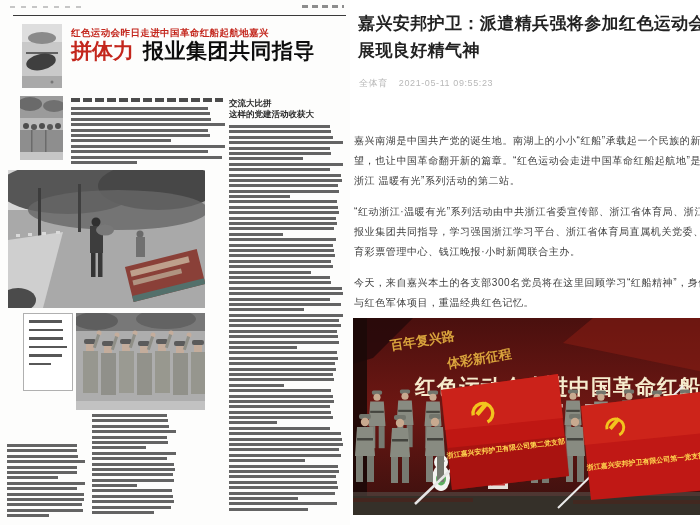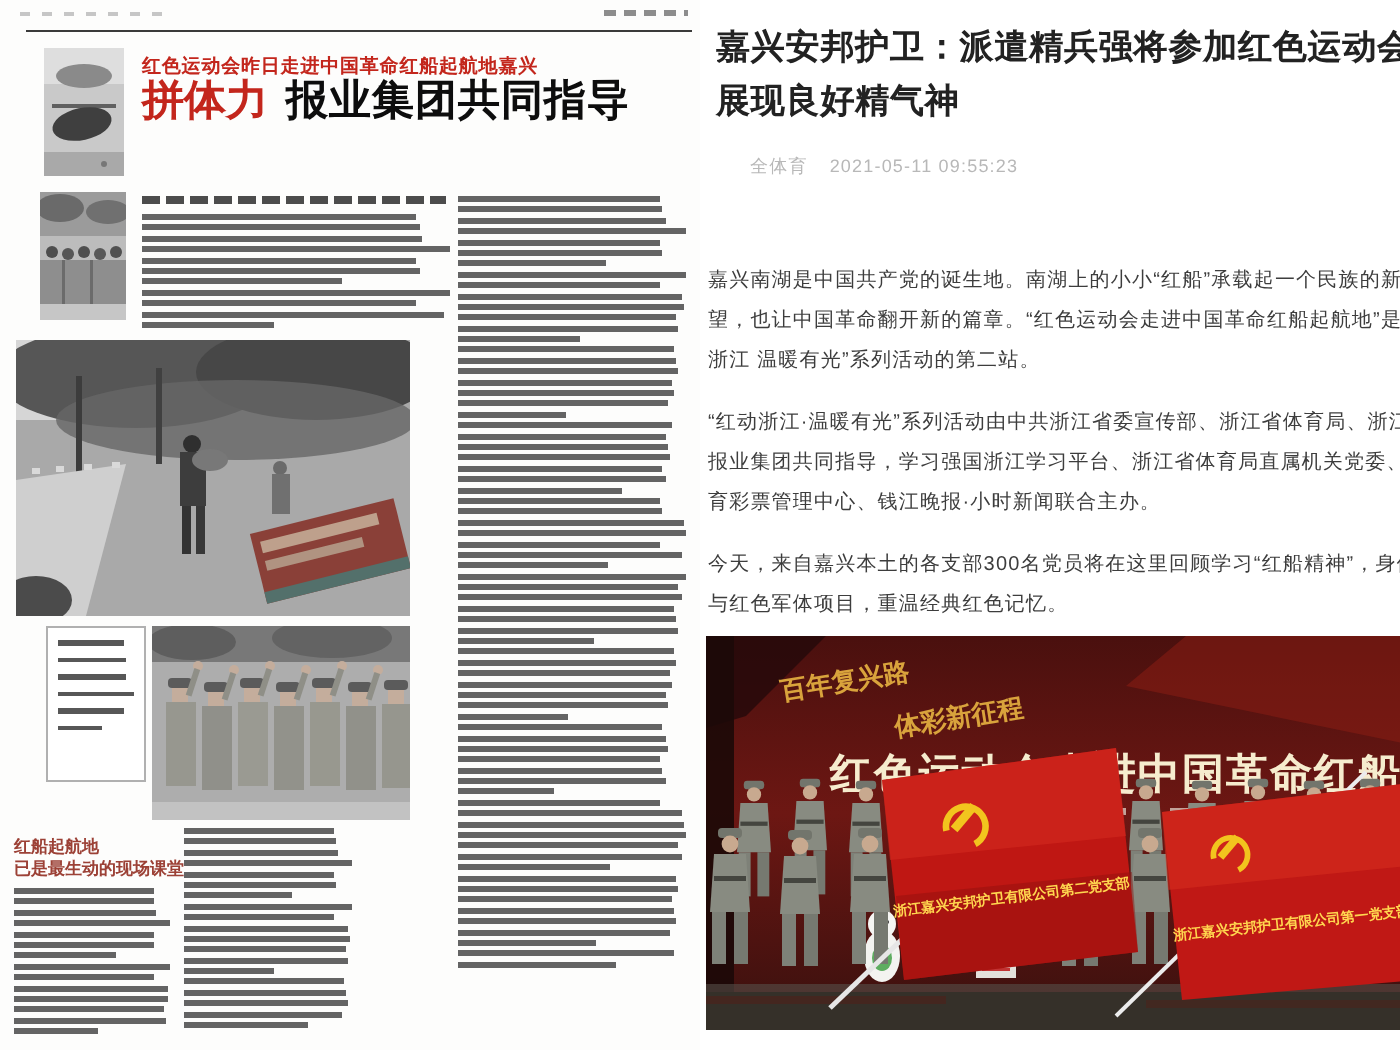--- a/index.html
+++ b/index.html
@@ -37,21 +37,21 @@
   .ph{position:absolute;}
   .ph1{left:22px;top:24px;}
   .ph2{left:20px;top:96px;}
   .phbig{left:8px;top:170px;}
   .phoath{left:76px;top:313px;}
 
   
   .article{position:absolute;left:350px;top:0;width:350px;height:525px;overflow:hidden;background:#fff;}
   .title{position:absolute;left:8px;top:10px;width:400px;margin:0;font-size:17px;font-weight:600;
     line-height:27px;color:#222;white-space:pre-line;letter-spacing:.4px;}
-  .meta{position:absolute;left:25px;top:77px;font-size:9px;color:#b8b8b8;letter-spacing:.6px;white-space:nowrap;}
+  .meta{position:absolute;left:9px;top:77px;font-size:9px;color:#b8b8b8;letter-spacing:.6px;white-space:nowrap;}
   .meta .source{margin-right:11px;}
   .abyline{position:absolute;left:6px;top:105px;font-size:10.5px;font-weight:bold;color:#1a1a1a;letter-spacing:.5px;}
   .paras{position:absolute;left:4px;top:131px;width:410px;}
   .paras p{margin:0 0 11px;font-size:10px;line-height:20px;color:#3d3d3d;
     white-space:pre-line;letter-spacing:.6px;}
   .newsphoto{position:absolute;left:3px;top:318px;}
 </style>
 </head>
 <body>
 
@@ -103,20 +103,22 @@
         <div class="tl" style="width: 88%;"></div>
         <div class="tl" style="width: 89%;"></div>
         <div class="tl" style="width: 64%;"></div>
         <div class="tl" style="width: 99%;"></div>
         <div class="tl" style="width: 88%;"></div>
         <div class="tl" style="width: 97%;"></div>
         <div class="tl" style="width: 42%;"></div>
       </div>
 
     <div class="rightcol">
+      <span class="colhead">交流大比拼
+这样的党建活动收获大</span>
       <div class="fake" style="position:static">
           <div class="tl" style="width: 88%;"></div>
           <div class="tl" style="width: 89%;"></div>
           <div class="tl" style="width: 90%;"></div>
           <div class="tl" style="width: 99%;"></div>
           <div class="tl" style="width: 88%;"></div>
           <div class="tl" style="width: 89%;"></div>
           <div class="tl" style="width: 64%;"></div>
           <div class="tl" style="width: 99%;"></div>
           <div class="tl" style="width: 88%;"></div>
@@ -278,22 +280,20 @@
           </g>
         <g transform="translate(116,1)">
             <rect y="26" width="12" height="5" rx="2" fill="#5b5b5b"></rect>
             <rect x="2" y="31" width="8" height="7" fill="#c4ad9c"></rect>
             <rect x="-1" y="38" width="15" height="42" fill="#96968e"></rect>
           </g>
       </g>
       <rect y="88" width="129" height="9" fill="#c2c2c2"></rect>
     </svg>
 
-    <div class="subhead">红船起航地
-已是最生动的现场课堂</div>
     <div class="fake colA">
         <div class="tl" style="width: 88%;"></div>
         <div class="tl" style="width: 89%;"></div>
         <div class="tl" style="width: 90%;"></div>
         <div class="tl" style="width: 99%;"></div>
         <div class="tl" style="width: 88%;"></div>
         <div class="tl" style="width: 89%;"></div>
         <div class="tl" style="width: 64%;"></div>
         <div class="tl" style="width: 99%;"></div>
         <div class="tl" style="width: 88%;"></div>

